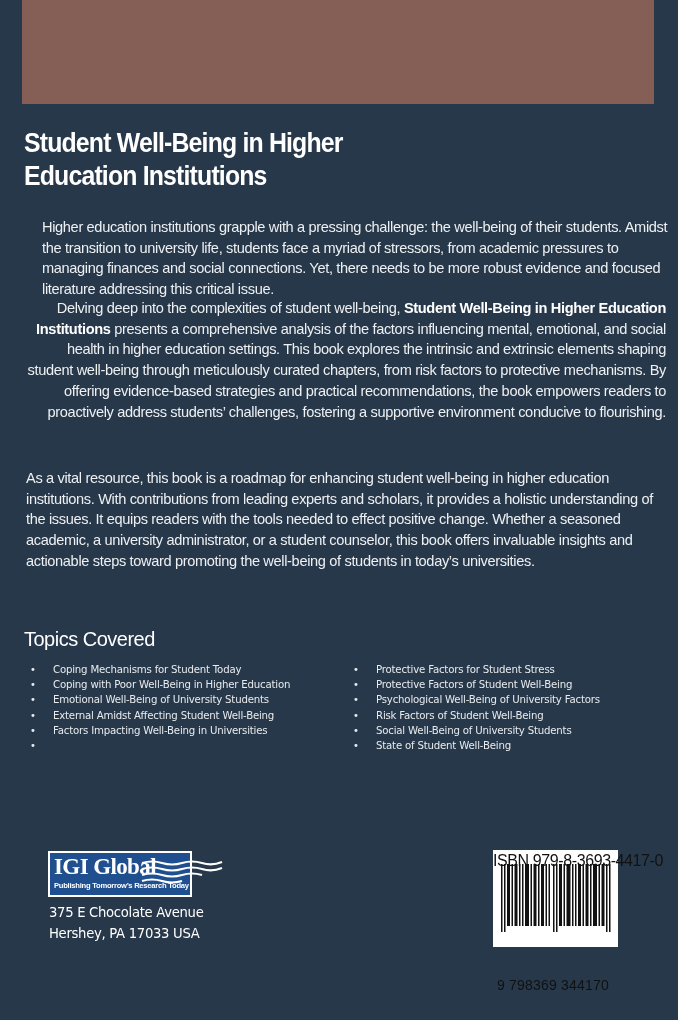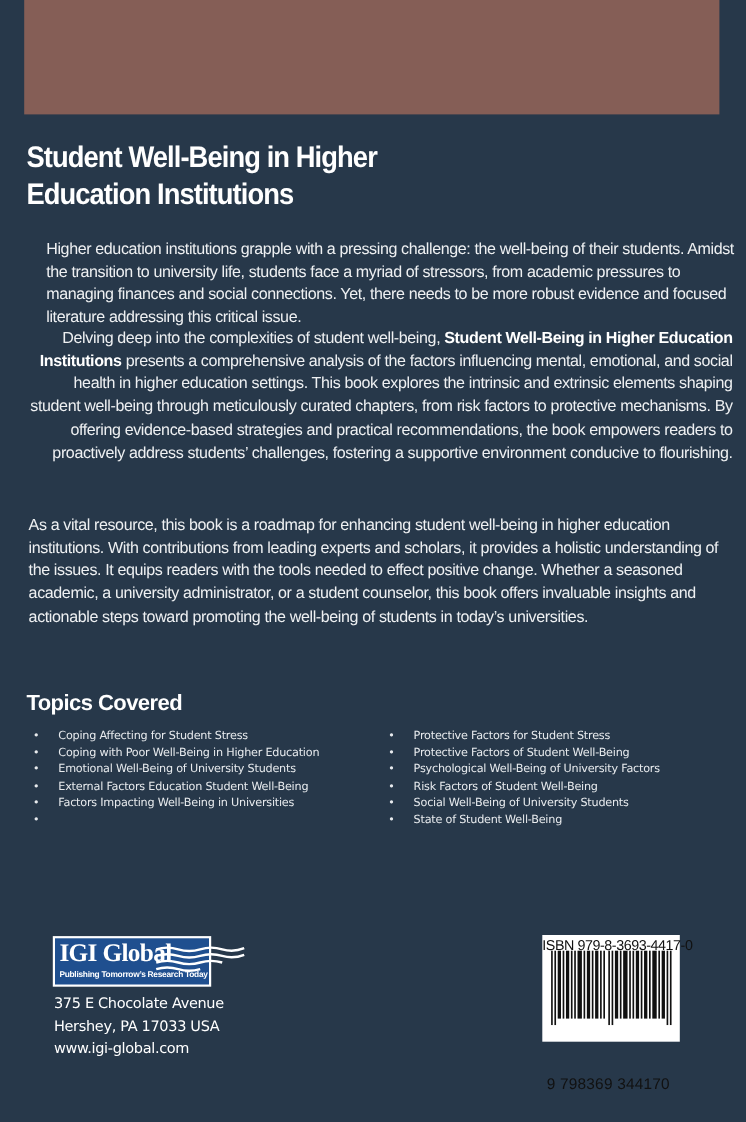--- a/index.html
+++ b/index.html
@@ -26,21 +26,21 @@
       position: absolute; left: 26px; width: 640px;
       font-size: 14.6px; line-height: 20.7px; color: #eef0f2;
       letter-spacing: -0.35px;
     }
     .para b { color: #ffffff; font-weight: bold; }
     #p1 { top: 201px; }
     #p2 { top: 298px; text-align: right; }
     #p3 { top: 468px; }
     .topics-heading {
       position: absolute; left: 24px; top: 628px;
-      font-weight: bold; font-size: 20px; color: #ffffff; letter-spacing: -0.5px;
+      font-weight: normal; font-size: 20px; color: #ffffff; letter-spacing: -0.5px;
     }
     .topic-col { position: absolute; top: 662px; list-style: none; margin: 0; padding: 0; }
     #col-left { left: 30px; }
     #col-right { left: 353px; }
     .topic-col li {
       font-family: "DejaVu Sans", sans-serif;
       font-size: 10.2px; line-height: 15.2px; color: #e8ebee;
       display: flex; letter-spacing: -0.2px;
     }
     .topic-col li .bullet { width: 23px; flex: none; font-size: 10px; }
@@ -67,21 +67,21 @@
       font-family: "DejaVu Sans", sans-serif;
       font-size: 13.2px; line-height: 20.5px; color: #ffffff; letter-spacing: -0.3px;
     }
     .address div { white-space: nowrap; }
     .barcode-box {
       position: absolute; left: 493px; top: 850px; width: 125px; height: 97px;
       background: #ffffff;
     }
     .isbn-text {
       position: absolute; left: 0; top: 2px; width: 125px; text-align: left;
-      font-size: 13px; color: #111; letter-spacing: -0.4px; white-space: nowrap;
+      font-size: 16px; color: #111; letter-spacing: -0.4px; white-space: nowrap;
     }
     .barcode-svg { position: absolute; left: 6px; top: 14px; }
     .barcode-digits {
       position: absolute; left: 4px; top: 79px; width: 120px;
       font-size: 14px; color: #111; letter-spacing: 0.2px; white-space: nowrap; margin-top: 48px;
     }
   </style>
 </head>
 <body>
 
@@ -96,33 +96,33 @@
 
 <p class="para" id="p2" style="margin:0;"><span>Delving deep into the complexities of student well-being, </span><b>Student Well-Being in Higher Education Institutions</b><span> presents a comprehensive analysis of the factors influencing mental, emotional, and social health in higher education settings. This book explores the intrinsic and extrinsic elements shaping student well-being through meticulously curated chapters, from risk factors to protective mechanisms. By offering evidence-based strategies and practical recommendations, the book empowers readers to proactively address students’ challenges, fostering a supportive environment conducive to flourishing.</span></p>
 
 <p class="para" id="p3" style="margin:0;">As a vital resource, this book is a roadmap for enhancing student well-being in higher education institutions. With contributions from leading experts and scholars, it provides a holistic understanding of the issues. It equips readers with the tools needed to effect positive change. Whether a seasoned academic, a university administrator, or a student counselor, this book offers invaluable insights and actionable steps toward promoting the well-being of students in today’s universities.</p>
 
 <div class="topics-heading">Topics Covered</div>
 
 <ul class="topic-col" id="col-left">
   <li>
       <span class="bullet">•</span>
-      <span>Coping Affecting for Student Stress</span>
+      <span>Coping Mechanisms for Student Today</span>
     </li>
   <li>
       <span class="bullet">•</span>
       <span>Coping with Poor Well-Being in Higher Education</span>
     </li>
   <li>
       <span class="bullet">•</span>
       <span>Emotional Well-Being of University Students</span>
     </li>
   <li>
       <span class="bullet">•</span>
-      <span>External Factors Education Student Well-Being</span>
+      <span>External Amidst Affecting Student Well-Being</span>
     </li>
   <li>
       <span class="bullet">•</span>
       <span>Factors Impacting Well-Being in Universities</span>
     </li>
   <li>
       <span class="bullet">•</span>
     </li>
 </ul>
 
@@ -164,21 +164,20 @@
     <path d="M2 5 Q12 2 22 5 T42 5 T62 5 T82 4"></path>
     <path d="M2 11 Q12 8 22 11 T42 11 T62 11 T82 10"></path>
     <path d="M2 17 Q12 14 22 17 T42 17 T62 17"></path>
     <path d="M2 23 Q12 20 22 23 T42 23"></path>
   </g>
 </svg>
 
 <div class="address">
   <div>375 E Chocolate Avenue</div>
   <div>Hershey, PA 17033 USA</div>
-  <div>www.igi-global.com</div>
 </div>
 
 <div class="barcode-box">
   <div class="isbn-text">ISBN 979-8-3693-4417-0</div>
   <svg class="barcode-svg" width="114" height="68" viewBox="0 0 114 68">
     <g fill="#111">
       <rect x="2" y="0" width="1.5" height="68"></rect>
       <rect x="5" y="0" width="1.5" height="68"></rect>
       <rect x="8" y="0" width="3" height="62"></rect>
       <rect x="12.5" y="0" width="1.5" height="62"></rect>

